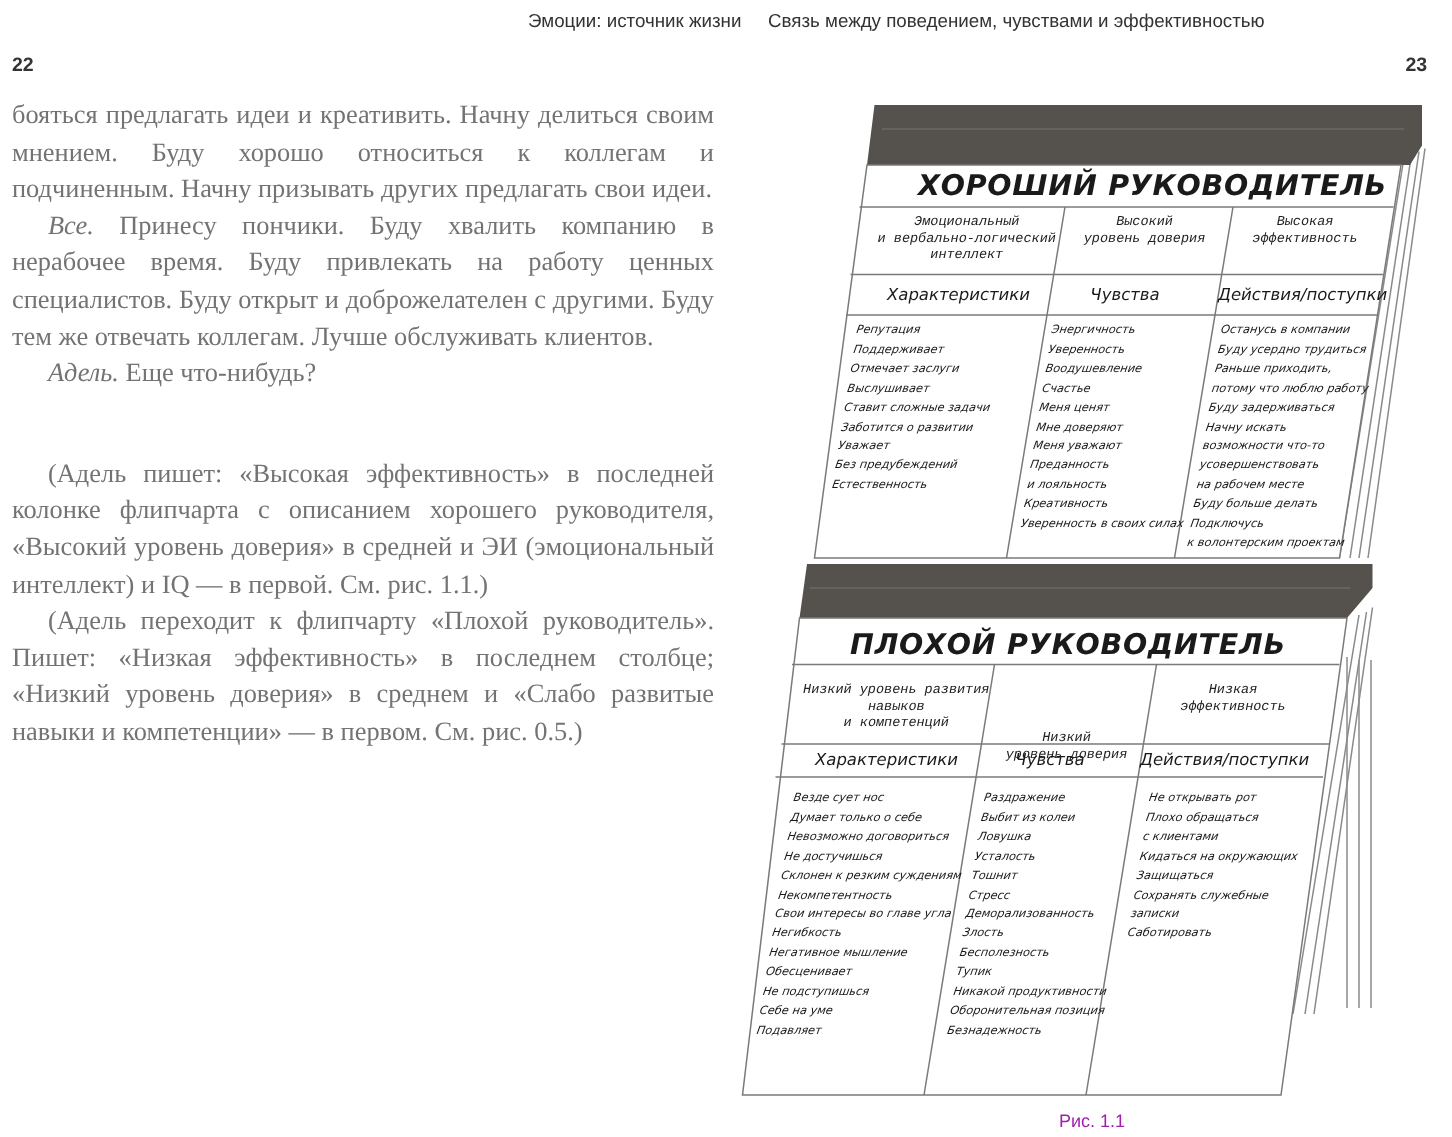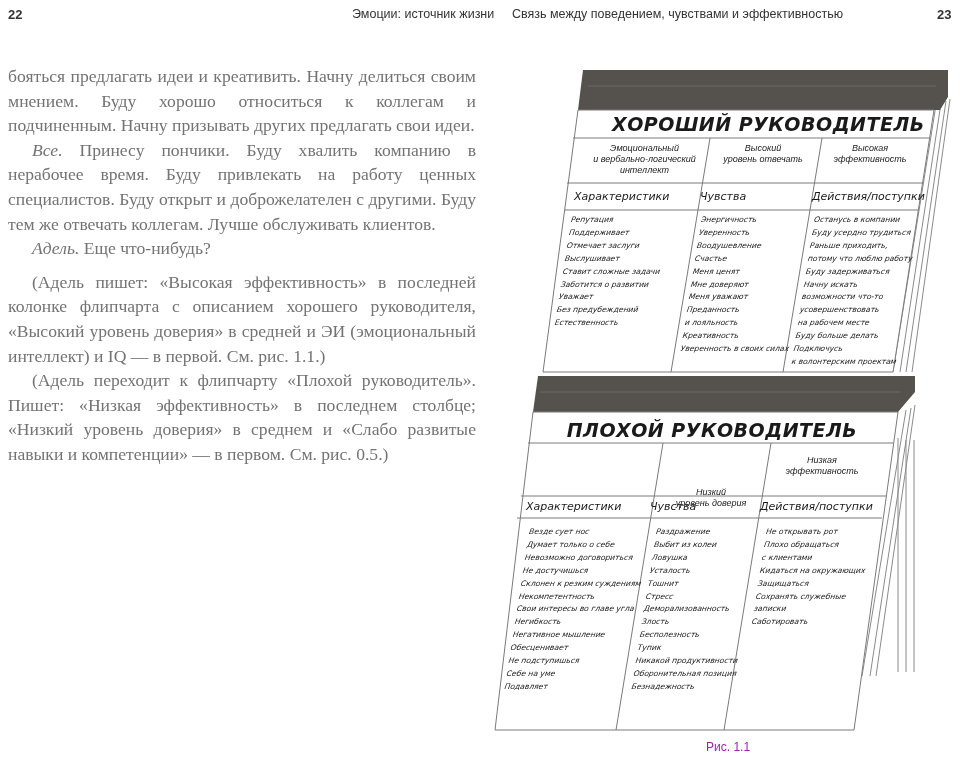--- a/index.html
+++ b/index.html
@@ -5,52 +5,52 @@
   html, body { margin: 0; padding: 0; }
   body {
     width: 968px; height: 758px; overflow: hidden; position: relative;
     background: #ffffff; color: #2a2a2a;
     font-family: "DejaVu Serif", serif;
   }
   .running-head {
     position: absolute; top: 7px; font-family: "Liberation Sans", sans-serif;
     font-size: 12.5px; color: #333; white-space: nowrap;
   }
-  .pagenum { font-weight: bold; font-size: 13px; }
+  .pagenum { font-weight: bold; font-size: 13px; margin-top: 28px; }
   #pn-left { left: 8px; }
   #rh-left { left: 352px; }
   #rh-right { left: 512px; }
   #pn-right { left: 937px; }
 
   .left-page {
     position: absolute; left: 8px; top: 64px; width: 468px;
     font-family: "Liberation Serif", serif; font-size: 17.6px; line-height: 24.6px;
     color: #737373;
   }
   .left-page p { margin: 0; text-align: justify; text-align-last: left; }
   .left-page p.indent { text-indent: 24px; }
-  .left-page p.gap { margin-top: 9px; }
+  .left-page p.gap { margin-top: 42px; }
   .left-page em { font-style: italic; }
 
   
   .chart { position: absolute; }
   .chart svg { position: absolute; left: 0; top: 0; overflow: visible; }
   .skew { position: absolute; transform-origin: 0 0; }
   .chart-title {
     position: absolute; font-family: "DejaVu Sans", sans-serif; font-weight: bold;
     font-style: italic; font-size: 19px; letter-spacing: 0.5px; color: #1a1a1a; white-space: nowrap;
     text-align: center;
   }
   .col-head {
-    position: absolute; font-family: Liberation Sans, sans-serif; font-style: italic;
+    position: absolute; font-family: Liberation Mono, monospace; font-style: italic;
     font-size: 9px; line-height: 11px; text-align: center; color: #222;
   }
   .col-sub {
     position: absolute; font-family: "DejaVu Sans", sans-serif; font-style: italic;
-    font-size: 11px; text-align: left; color: #1a1a1a; white-space: nowrap;
+    font-size: 11px; text-align: center; color: #1a1a1a; white-space: nowrap;
   }
   .items { position: absolute; margin: 0; padding: 0; list-style: none; }
   .items li {
     font-family: "DejaVu Sans", sans-serif; font-style: italic; font-size: 7.6px;
     line-height: 12.9px; color: #1a1a1a; white-space: nowrap;
   }
   .caption {
     position: absolute; left: 706px; top: 740px; font-family: "Liberation Sans", sans-serif;
     font-size: 12px; color: #a21caf;
   }
@@ -95,21 +95,21 @@
     <g stroke="#7a7a7a" stroke-width="1">
       <line x1="710" y1="138" x2="671" y2="372"></line>
       <line x1="822" y1="138" x2="783" y2="372"></line>
     </g>
   </svg>
   <div class="chart-title" style="left:612px;top:113px;width:290px;">ХОРОШИЙ РУКОВОДИТЕЛЬ</div>
   <div class="col-head" style="left:577px;top:143px;width:135px;white-space:pre;">Эмоциональный
 и вербально-логический
 интеллект</div>
   <div class="col-head" style="left:708px;top:143px;width:110px;white-space:pre;">Высокий
-уровень отвечать</div>
+уровень доверия</div>
   <div class="col-head" style="left:814px;top:143px;width:112px;white-space:pre;">Высокая
 эффективность</div>
   <div class="col-sub" style="left:574px;top:190px;width:130px;">Характеристики</div>
   <div class="col-sub" style="left:700px;top:190px;width:100px;">Чувства</div>
   <div class="col-sub" style="left:812px;top:190px;width:110px;">Действия/поступки</div>
   <ul class="items skew" id="good-col1" style="left:572px;top:214px;transform:skewX(-9deg);">
       <li>Репутация</li>
       <li>Поддерживает</li>
       <li>Отмечает заслуги</li>
       <li>Выслушивает</li>
@@ -165,20 +165,23 @@
       <line x1="528" y1="443" x2="893" y2="443"></line>
       <line x1="521" y1="496" x2="886" y2="496"></line>
       <line x1="517" y1="518" x2="882" y2="518"></line>
     </g>
     <g stroke="#7a7a7a" stroke-width="1">
       <line x1="663" y1="443" x2="616" y2="730"></line>
       <line x1="771" y1="443" x2="724" y2="730"></line>
     </g>
   </svg>
   <div class="chart-title" style="left:562px;top:419px;width:300px;">ПЛОХОЙ РУКОВОДИТЕЛЬ</div>
+  <div class="col-head" style="left:530px;top:455px;width:135px;white-space:pre;">Низкий уровень развития
+навыков
+и компетенций</div>
   <div class="col-head" style="left:655px;top:443px;width:112px;white-space:pre;margin-top:44px;">Низкий
 уровень доверия</div>
   <div class="col-head" style="left:762px;top:455px;width:120px;white-space:pre;">Низкая
 эффективность</div>
   <div class="col-sub" style="left:526px;top:500px;width:130px;">Характеристики</div>
   <div class="col-sub" style="left:650px;top:500px;width:100px;">Чувства</div>
   <div class="col-sub" style="left:760px;top:500px;width:112px;">Действия/поступки</div>
   <ul class="items skew" id="bad-col1" style="left:530px;top:526px;transform:skewX(-9deg);">
       <li>Везде сует нос</li>
       <li>Думает только о себе</li>

